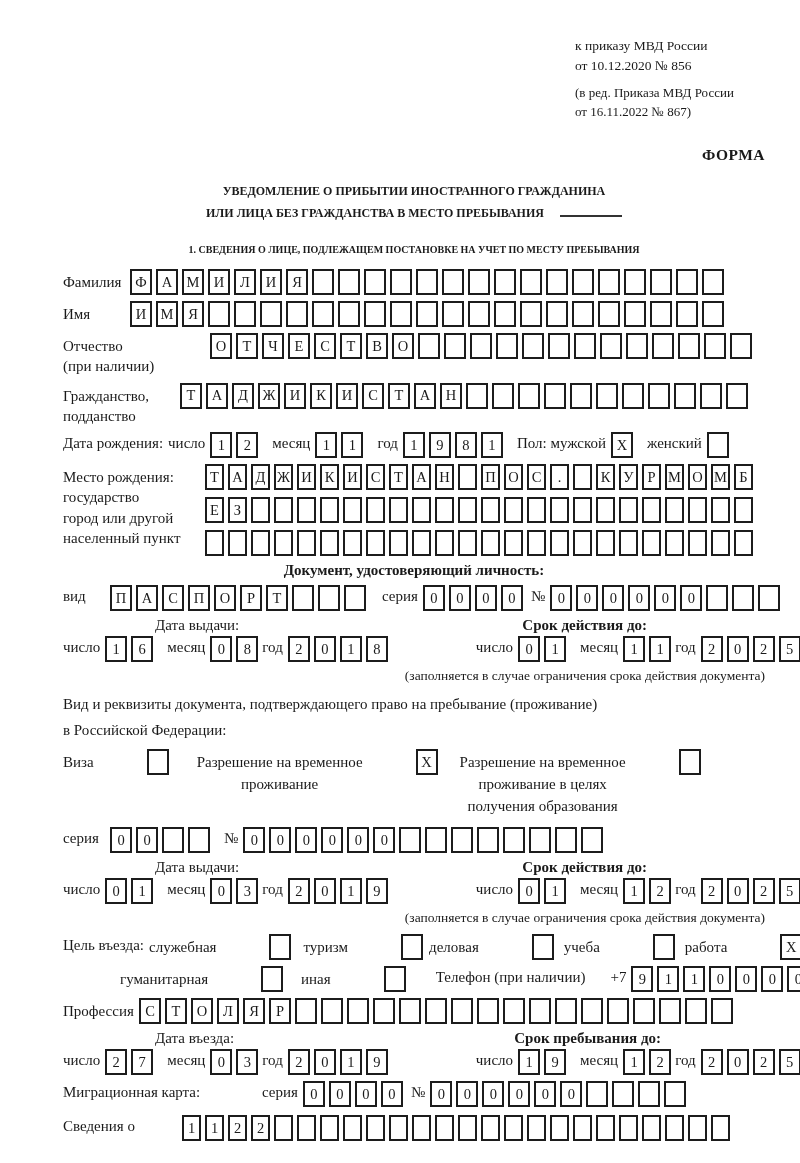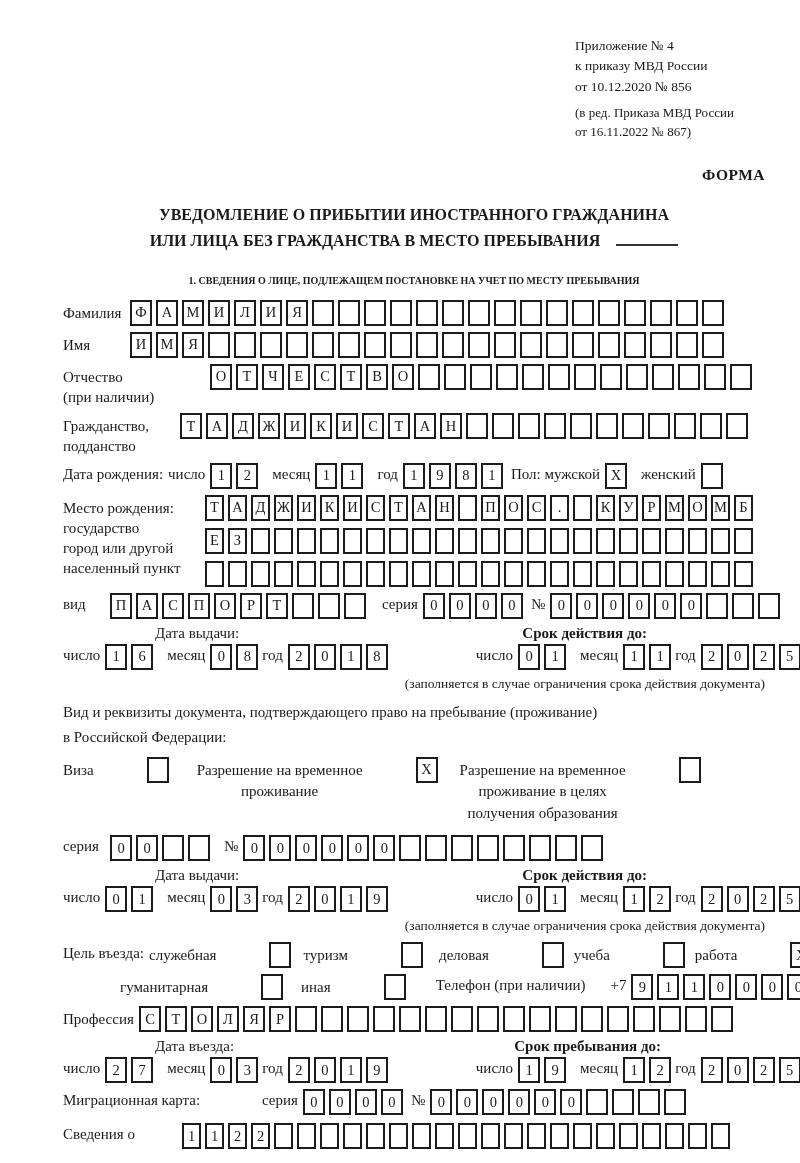--- a/index.html
+++ b/index.html
@@ -15,21 +15,21 @@
 
   .row{display:flex;align-items:flex-start;margin-bottom:6px;}
   .lbl{flex:none;padding-top:3px;line-height:1.35;}
   .inlbl{flex:none;padding-top:3px;margin-right:5px;}
   .w67{width:67px;}  .w147{width:147px;} .w117{width:117px;} .w142{width:142px;font-family:Liberation Serif, serif;} .w119{width:119px;}
 
   .hdr-right{width:190px;margin-left:auto;line-height:1.5;font-size:13.5px;}
   .hdr-right .ed{margin-top:6px;font-size:13px;}
   .forma{font-weight:bold;text-align:right;margin-top:24px;font-size:15.5px;letter-spacing:.5px;}
 
-  .title{margin-top:18px;text-align:center;font-weight:bold;font-size:16px;line-height:1.65;}
+  .title{margin-top:18px;text-align:center;font-weight:bold;font-size:12px;line-height:1.65;}
   .title-underline{display:inline-block;width:62px;border-bottom:2px solid #333;height:14px;margin-left:16px;}
   .sect{margin-top:20px;margin-bottom:14px;text-align:center;font-weight:bold;font-size:10px;}
 
   .center-bold{text-align:center;font-weight:bold;margin:2px 0 6px 0;}
   .dg{display:inline-flex;align-items:flex-start;}
   .dg .dlbl{padding-top:3px;margin-right:5px;}
   .dg .gap{width:10px;}
   .rg{margin-left:84px;}
   .hdrs{display:flex;margin:6px 0 2px 0;gap:24px;}
   .hdrs .h1{margin-left:92px;}
@@ -41,21 +41,20 @@
   .stack{display:flex;flex-direction:column;row-gap:7px;}
   .mt10{margin-top:10px;} .mt6{margin-top:6px;}
   .plain{line-height:1.7;}
 </style>
 </head>
 <body>
 
 <div class="page">
 
   <div class="hdr-right">
-    <div>Приложение № 4</div>
     <div>к приказу МВД России</div>
     <div>от 10.12.2020 № 856</div>
     <div class="ed">
       <div>(в ред. Приказа МВД России</div>
       <div>от 16.11.2022 № 867)</div>
     </div>
   </div>
   <div class="forma">ФОРМА</div>
 
   <div class="title">
@@ -200,21 +199,21 @@
         </span>
       <span class="gap"></span>
       <span class="dlbl">год</span>
       <span class="boxes">
           <span class="bx">1</span>
           <span class="bx">9</span>
           <span class="bx">8</span>
           <span class="bx">1</span>
         </span>
     </span>
-    <span class="inlbl" style="margin-left:4px">Пол: мужской</span>
+    <span class="inlbl" style="margin-left:10px">Пол: мужской</span>
     <span class="bx chk">X</span>
     <span class="inlbl" style="margin-left:10px">женский</span>
     <span class="bx chk"></span>
   </div>
 
   <div class="row mt6">
     <span class="lbl w142">
       <span>Место рождения:</span><br>
       <span>государство</span><br>
       <span>город или другой</span><br>
@@ -295,20 +294,21 @@
           <span class="bx"></span>
           <span class="bx"></span>
           <span class="bx"></span>
           <span class="bx"></span>
           <span class="bx"></span>
           <span class="bx"></span>
         </span>
     </span>
   </div>
 
+  <div class="center-bold">Документ, удостоверяющий личность:</div>
 
   <div class="row">
     <span class="inlbl" style="width:42px">вид</span>
     <span class="boxes">
         <span class="bx">П</span>
         <span class="bx">А</span>
         <span class="bx">С</span>
         <span class="bx">П</span>
         <span class="bx">О</span>
         <span class="bx">Р</span>
@@ -491,21 +491,21 @@
   <div class="row">
     <span class="inlbl">Цель въезда:</span>
     <span class="opt">
         <span class="olbl">служебная</span>
         <span class="bx chk"></span>
       </span>
     <span class="opt" style="margin-left:8px">
         <span class="olbl">туризм</span>
         <span class="bx chk"></span>
       </span>
-    <span class="opt" style="margin-left:12px">
+    <span class="opt" style="margin-left:2px">
         <span class="olbl">деловая</span>
         <span class="bx chk"></span>
       </span>
     <span class="opt" style="margin-left:6px">
         <span class="olbl">учеба</span>
         <span class="bx chk"></span>
       </span>
     <span class="opt" style="margin-left:6px">
         <span class="olbl">работа</span>
         <span class="bx chk">X</span>

